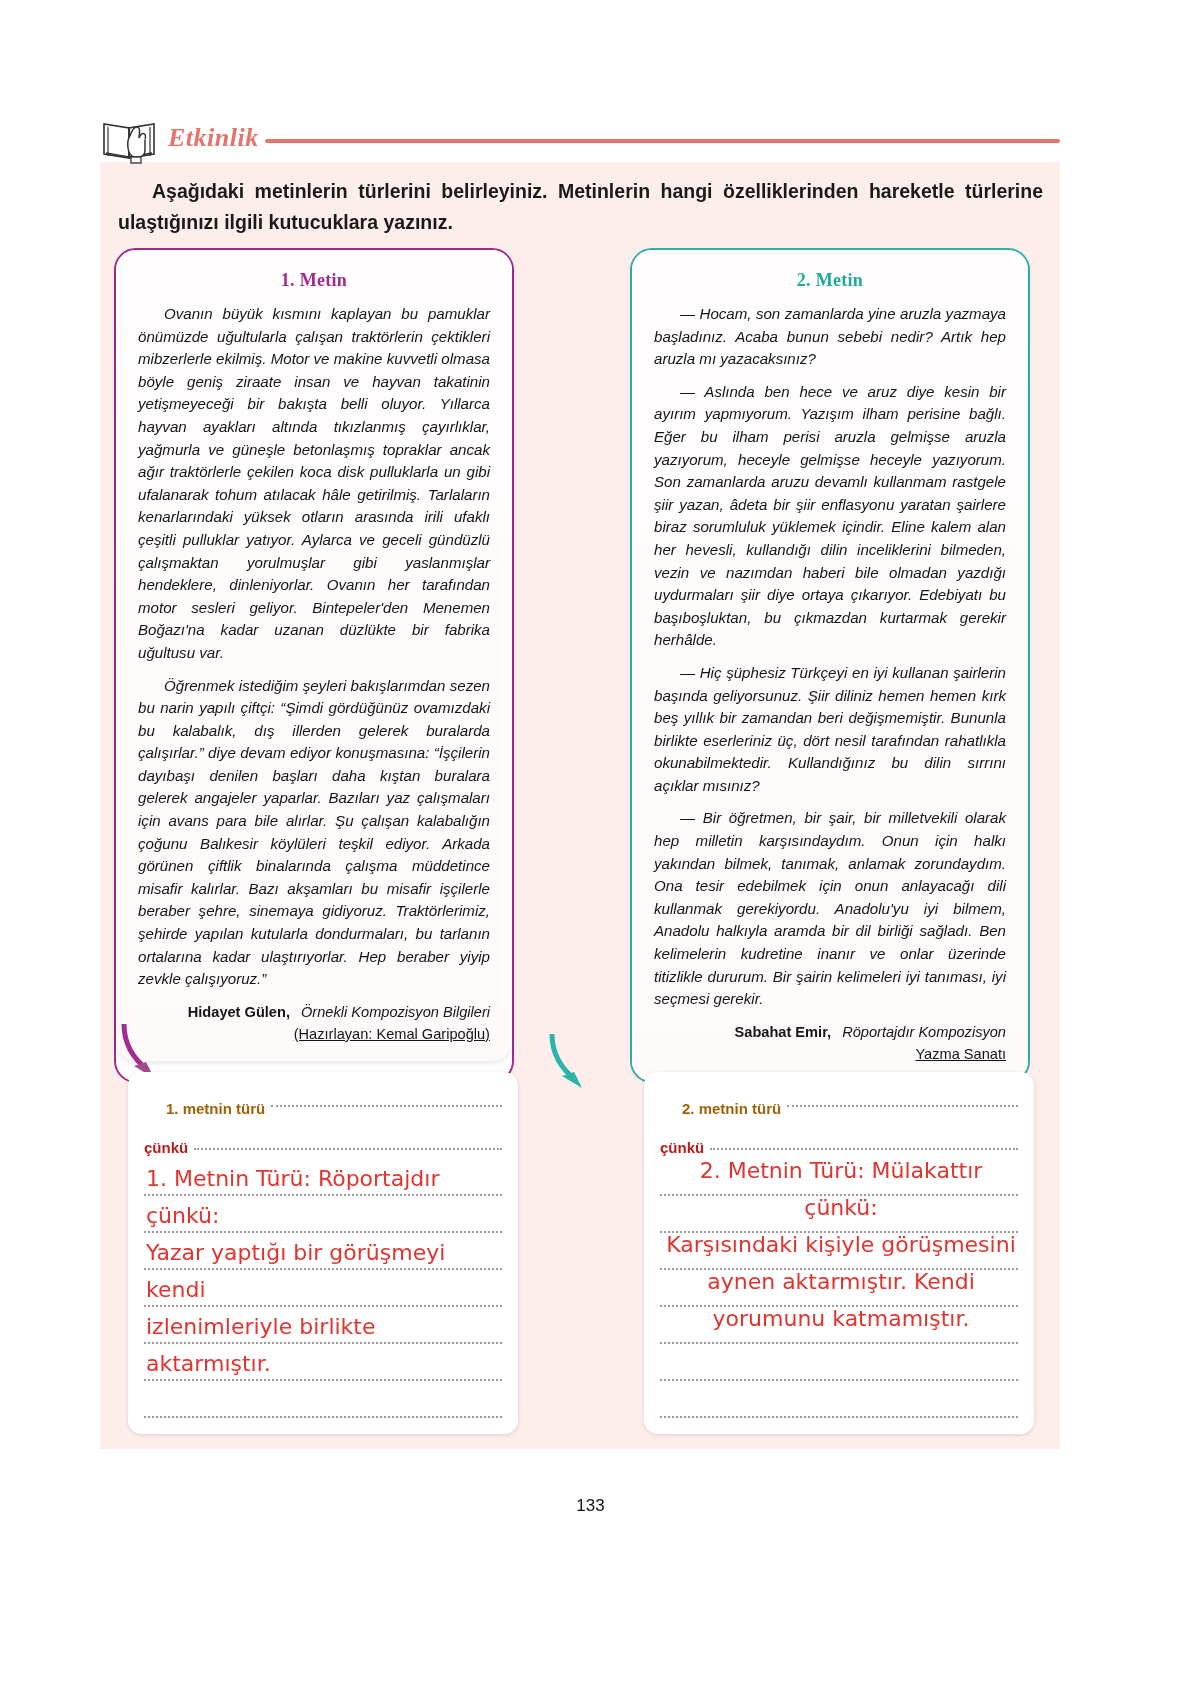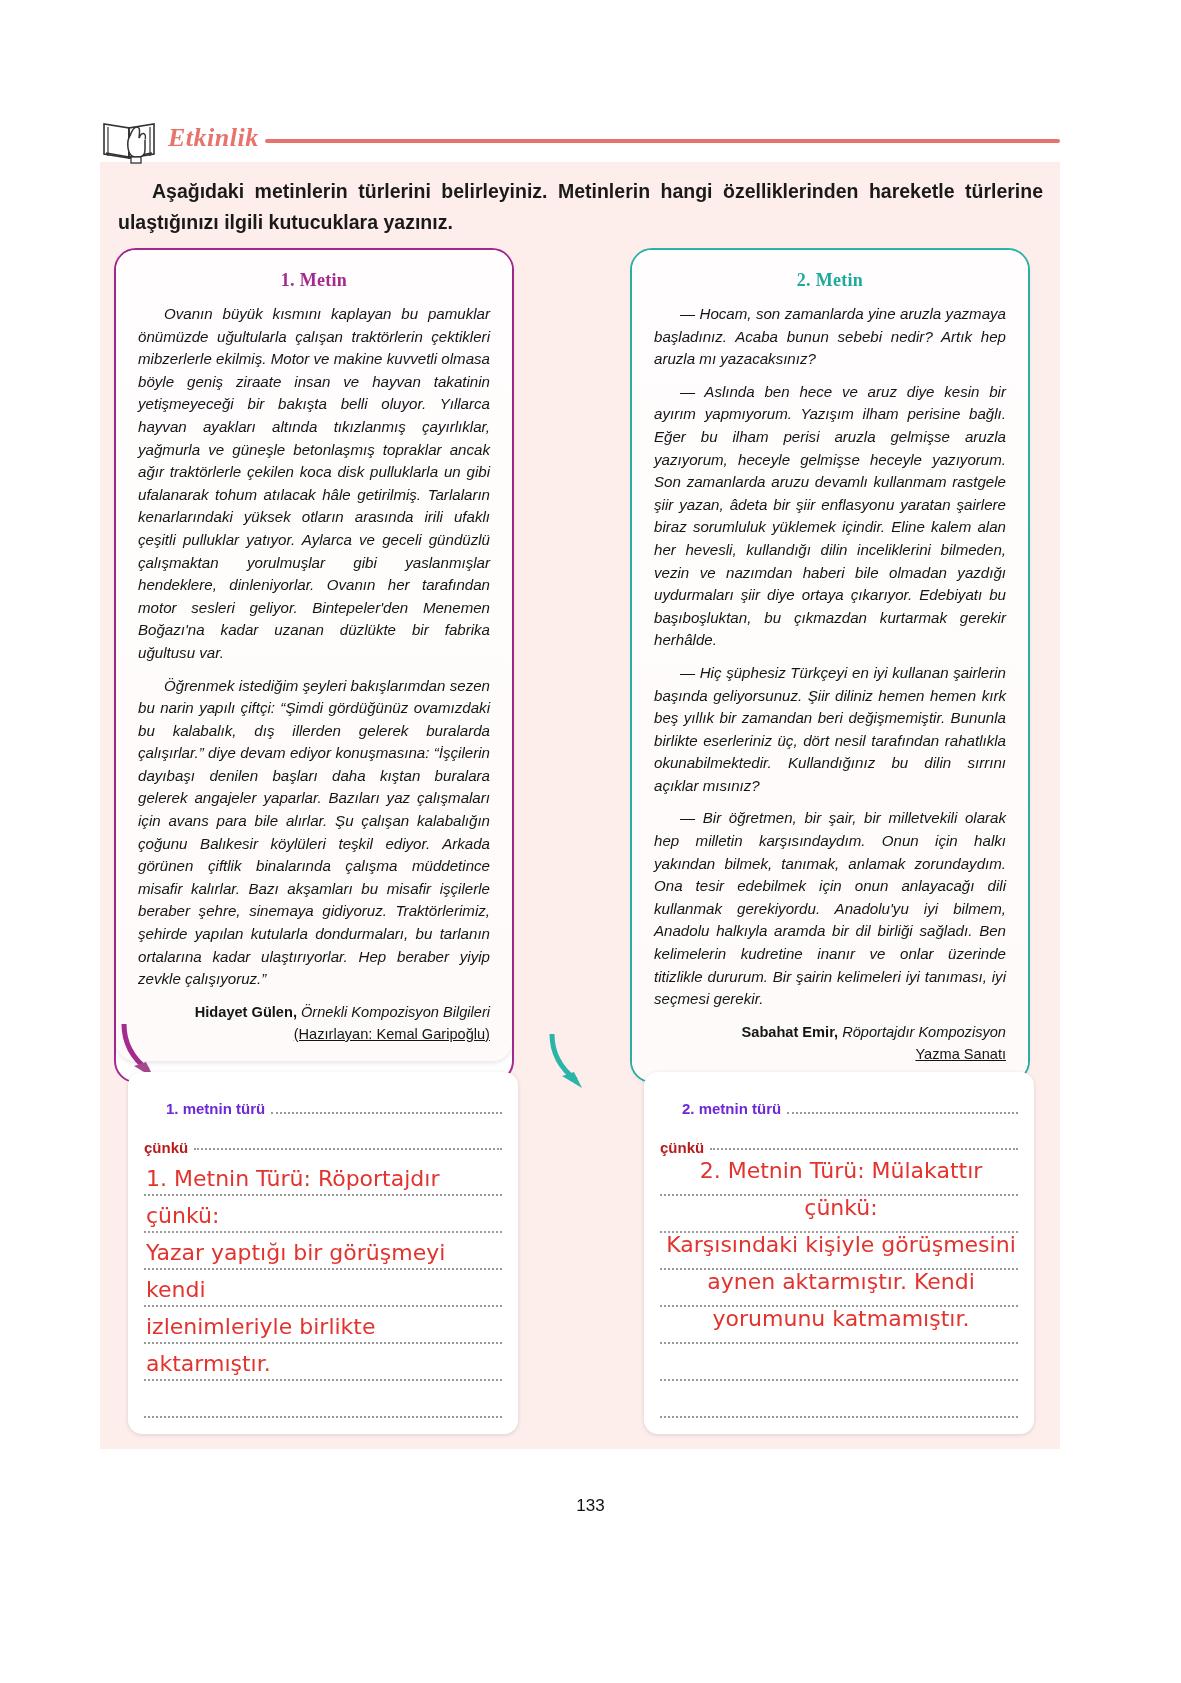--- a/index.html
+++ b/index.html
@@ -118,21 +118,21 @@
     hyphens: manual;
   }
   .attrib {
     font-size: 14.6px;
     line-height: 22px;
     text-align: right;
     color: #151515;
     margin-top: 10px;
   }
   .attrib .who { font-weight: bold; font-style: normal; }
-  .attrib .work { font-style: italic; }
+  .attrib .work { font-style: italic; margin-left: 7px; }
   .attrib .prep { font-style: normal; display: block; text-decoration: underline; }
 
   
   .arrow-svg { position: absolute; }
 
   
   .answers-row {
     position: absolute;
     left: 128px;
     top: 1072px;
@@ -146,23 +146,23 @@
     background: #ffffff;
     border-radius: 14px;
     box-shadow: 0 1px 4px rgba(0,0,0,0.13);
     padding: 22px 16px 14px 16px;
     position: relative;
     overflow: hidden;
   }
   .ans-head {
     font-size: 15px;
     font-weight: bold;
-    color: #6d28d9;
-    display: flex;
-    align-items: flex-end;
+    color: #a16207;
+    display: flex;
+    align-items: center;
     margin: 6px 0 0 22px;
   }
   .ans-head .dots {
     flex: 1 1 auto;
     margin-left: 6px;
     border-bottom: 2.4px dotted #9a9a9a;
     position: relative;
     top: -3px;
   }
   .ans-cunku {

